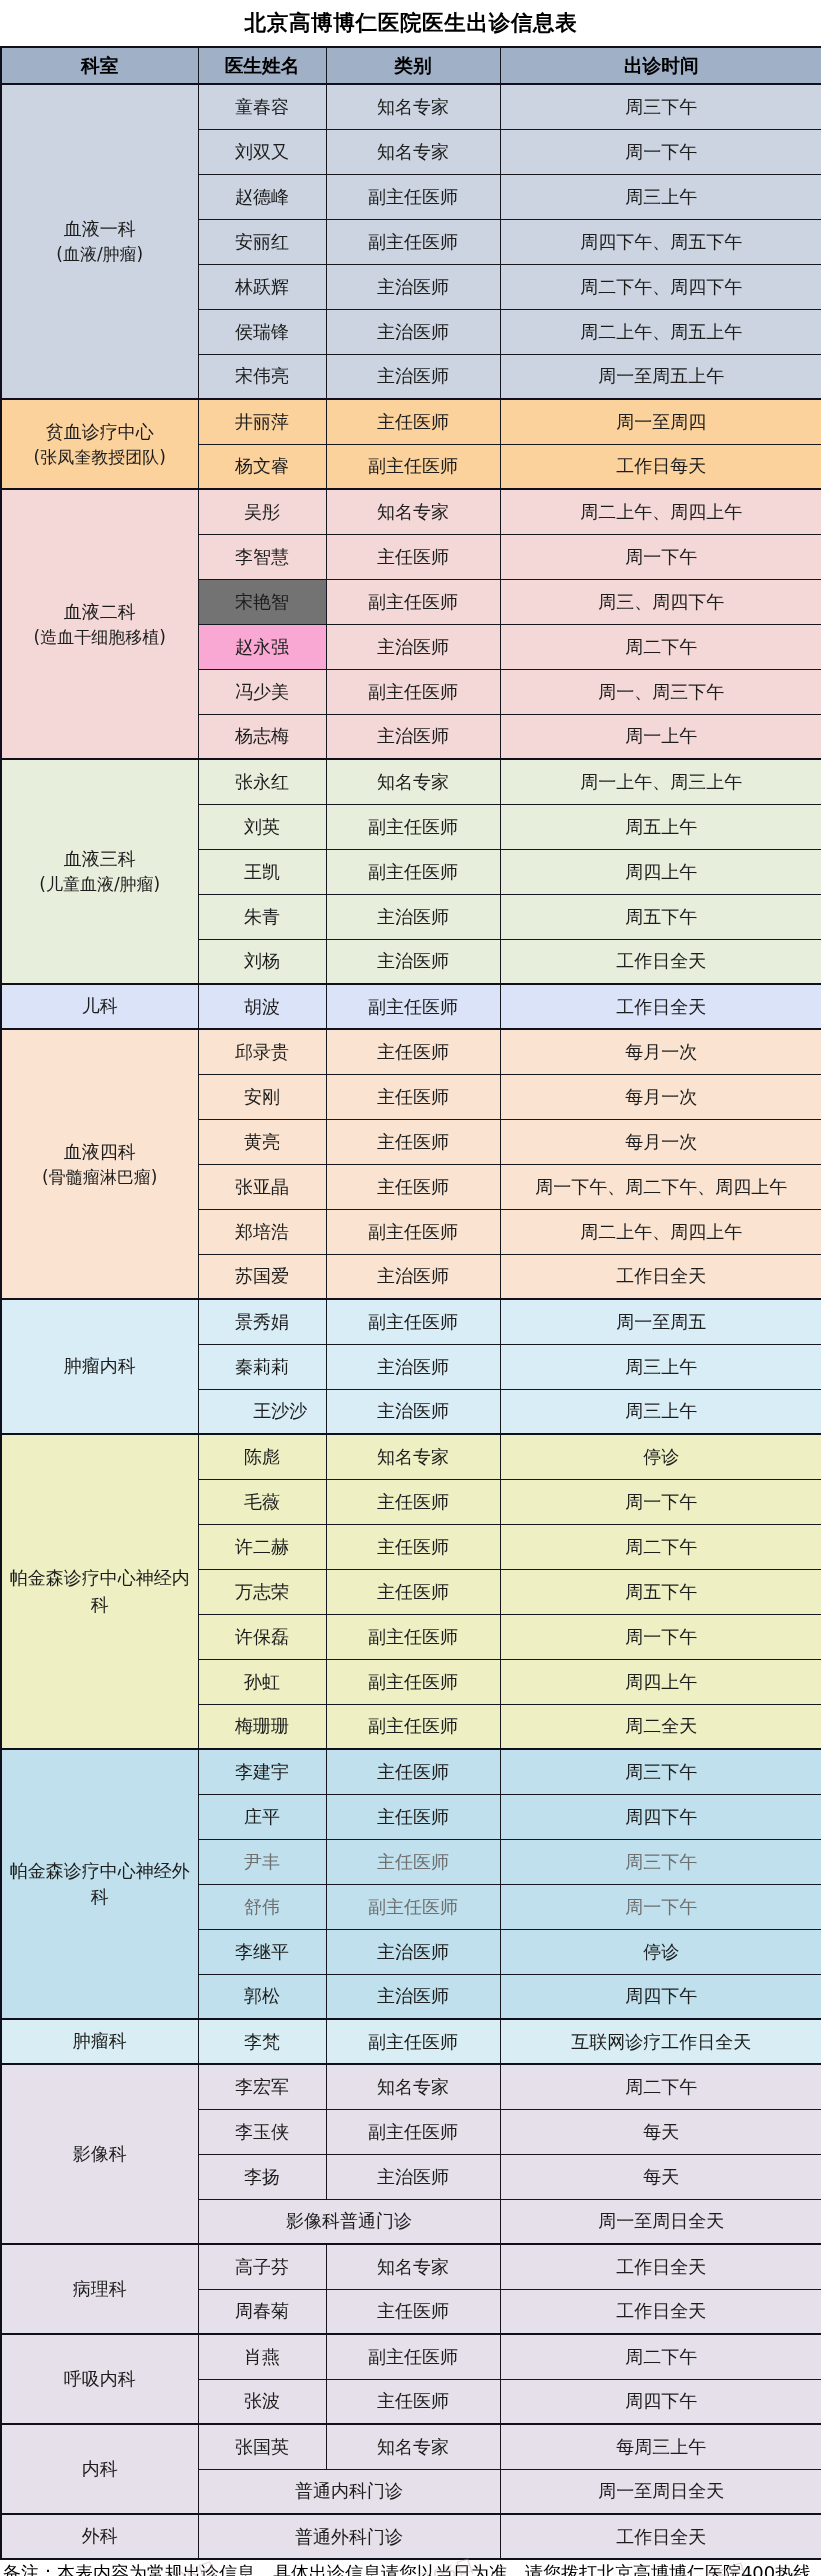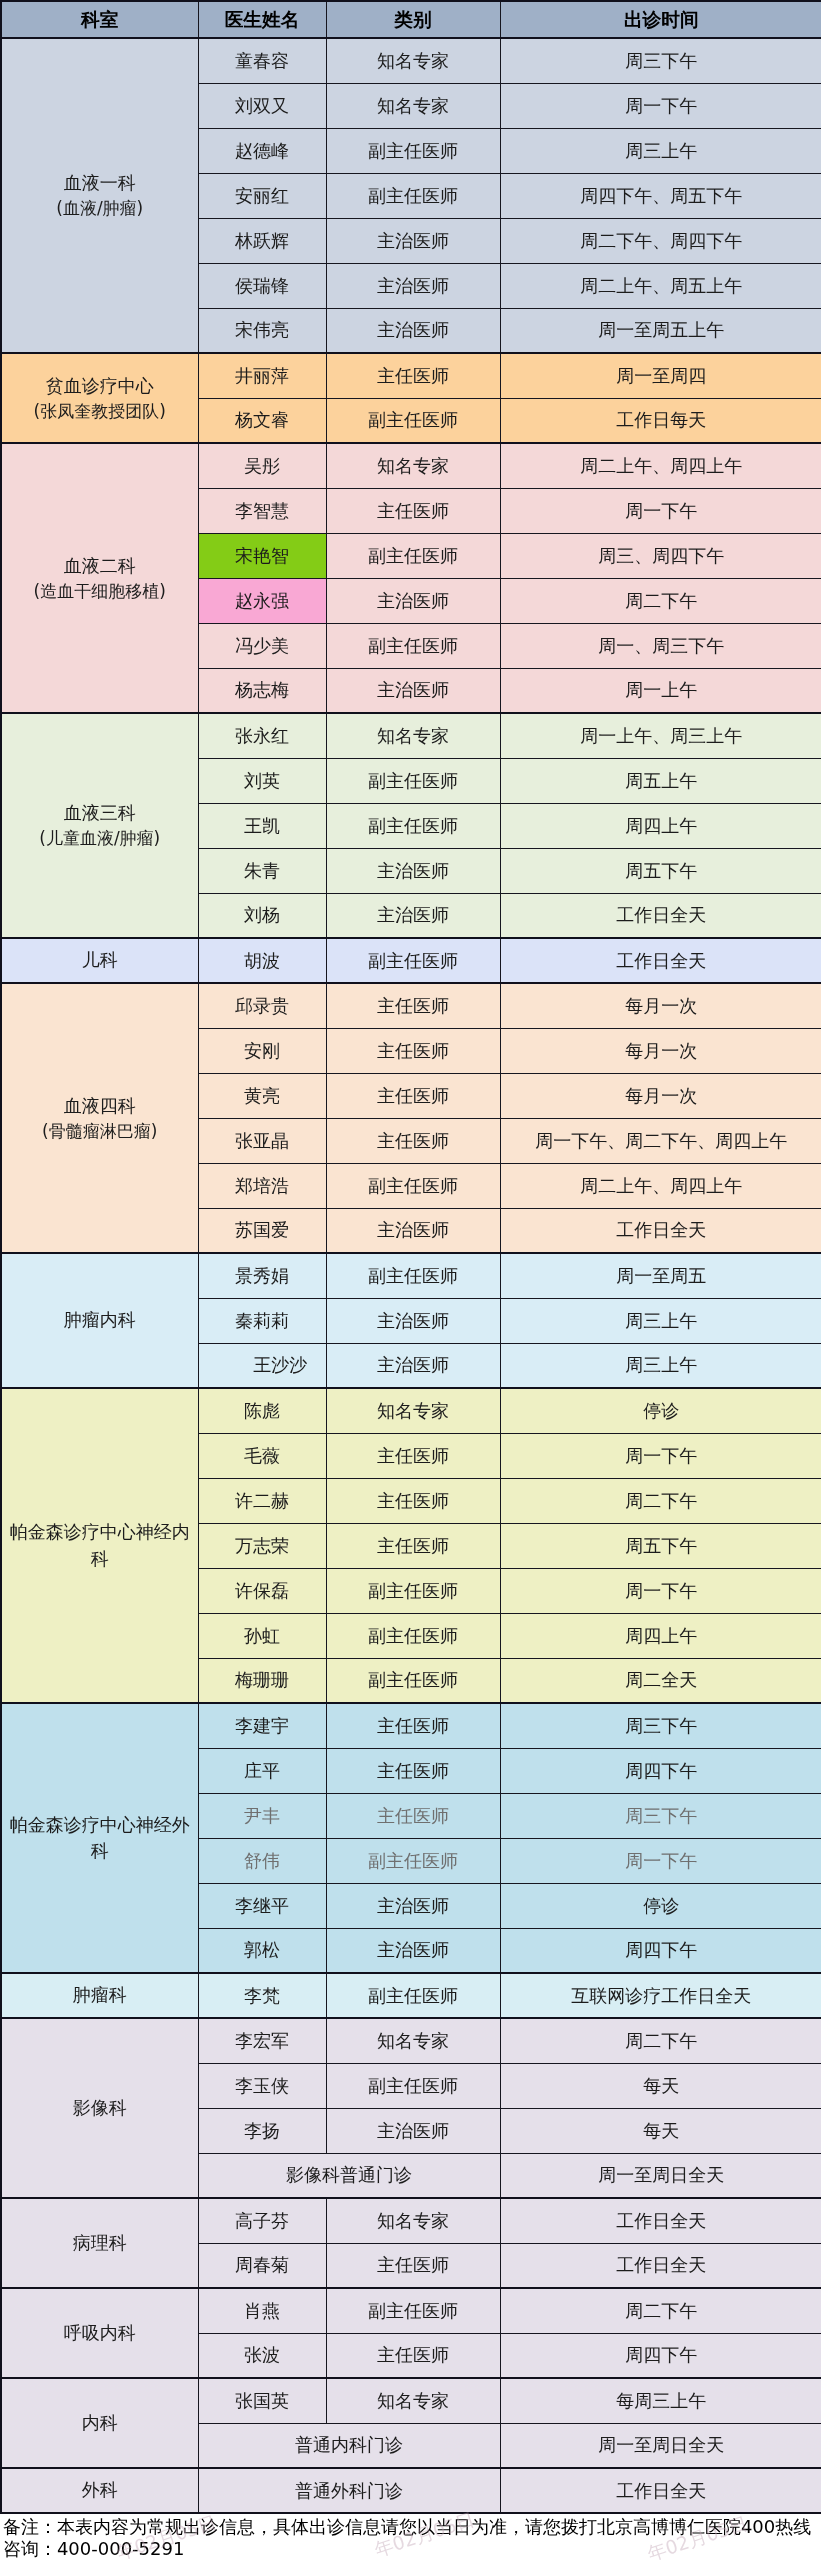--- a/index.html
+++ b/index.html
@@ -69,20 +69,21 @@
   }
   .wm1 { left: 115px; top: 13px; }
   .wm2 { left: 373px; top: 10px; }
   .wm3 { left: 646px; top: 14.4px; }
 </style>
 </head>
 <body>
 
 <div class="page">
 
+  <div class="title">北京高博博仁医院医生出诊信息表</div>
 
   <table class="sched">
     <colgroup>
       <col style="width:197px">
       <col style="width:128px">
       <col style="width:174px">
       <col style="width:323px">
     </colgroup>
     <thead>
       <tr id="header-row">
@@ -154,21 +155,21 @@
           <td class="name" style="background: rgb(244, 216, 216);">吴彤</td>
           <td class="cat" style="background: rgb(244, 216, 216);">知名专家</td>
           <td class="time" style="background: rgb(244, 216, 216);">周二上午、周四上午</td>
         </tr>
         <tr>
           <td class="name" style="background: rgb(244, 216, 216);">李智慧</td>
           <td class="cat" style="background: rgb(244, 216, 216);">主任医师</td>
           <td class="time" style="background: rgb(244, 216, 216);">周一下午</td>
         </tr>
         <tr>
-          <td class="name" style="background: #84cc16; margin-left: 39px;">宋艳智</td>
+          <td class="name" style="background: #737373; margin-left: 39px;">宋艳智</td>
           <td class="cat" style="background: rgb(244, 216, 216);">副主任医师</td>
           <td class="time" style="background: rgb(244, 216, 216);">周三、周四下午</td>
         </tr>
         <tr>
           <td class="name" style="background: #f9a8d4;">赵永强</td>
           <td class="cat" style="background: rgb(244, 216, 216);">主治医师</td>
           <td class="time" style="background: rgb(244, 216, 216);">周二下午</td>
         </tr>
         <tr>
           <td class="name" style="background: rgb(244, 216, 216);">冯少美</td>

